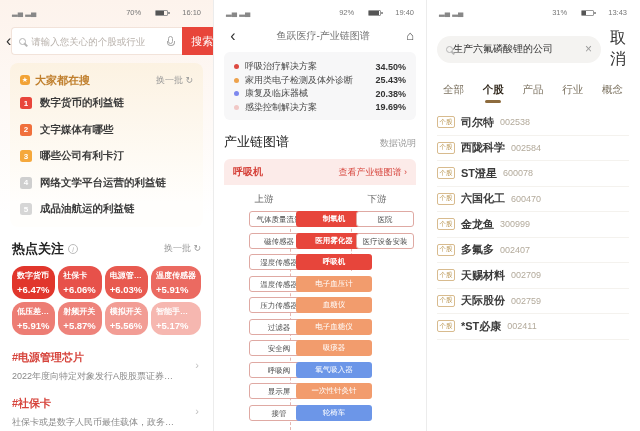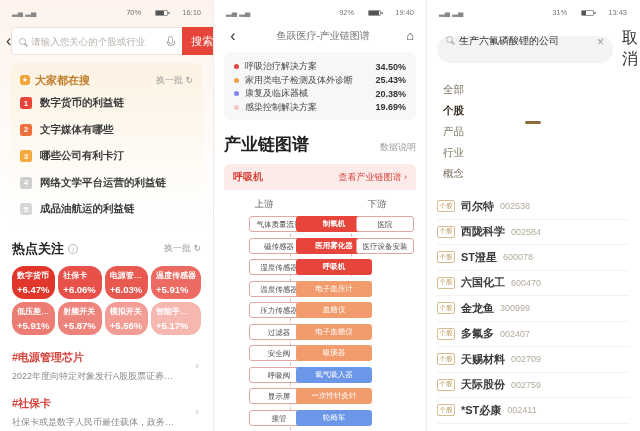--- a/index.html
+++ b/index.html
@@ -53,21 +53,21 @@
   .nchev{position:absolute;right:2px;top:16px;color:#c0c0c0;font-size:11px;}
   
   .mhead{display:flex;align-items:center;padding:5px 12px 0;height:26px;}
   .mtitle{flex:1;text-align:center;font-size:10px;font-weight:400;color:#737373;}
   .home{font-size:13px;color:#444;}
   .segcard{margin:6px 10px 0;background:#f7f7f8;border-radius:6px;padding:8px 10px 6px;}
   .seg{display:flex;align-items:center;height:13.5px;font-size:9px;color:#4a4a4a;}
   .dot{width:5px;height:5px;border-radius:50%;margin-right:6px;flex:0 0 auto;}
   .segpct{margin-left:auto;font-weight:700;color:#333;}
   .secthead{display:flex;align-items:baseline;margin:13px 10px 0;}
-  .sectitle{font-size:17px;font-weight:700;color:#222;}
+  .sectitle{font-size:13px;font-weight:400;color:#222;}
   .datanote{margin-left:auto;font-size:9px;color:#999;}
   .banner{display:flex;align-items:center;background:#fcebe9;border-radius:6px 6px 0 0;padding:6px 9px;margin:8px 10px 0;}
   .bname{color:#d6433b;font-weight:700;font-size:10px;}
   .blink{margin-left:auto;color:#d6433b;font-size:9px;}
   .updown{display:flex;padding:8px 10px 5px;font-size:9.5px;color:#666;}
   .up{width:60px;text-align:center;margin-left:10px;}
   .down{margin-left:auto;width:58px;text-align:center;margin-right:10px;}
   .diagram{position:relative;margin:0 12px;height:228px;}
   .colL{position:absolute;left:0;top:0;width:60px;margin-left:23px;}
   .colC{position:absolute;left:70px;top:0;width:76px;}
@@ -76,25 +76,25 @@
   .ob{border:1px solid #dfa9a3;color:#4a4a4a;background:#fff;position:relative;}
   .ob.ls::after{content:"";position:absolute;top:6px;left:100%;width:5px;border-top:1px dashed #e6b5af;}
   .ob.rs::before{content:"";position:absolute;top:6px;right:100%;width:5px;border-top:1px dashed #e6b5af;}
   .fb-red{background:#e7453b;color:#fff;font-weight:600;}
   .fb-or{background:#f29c6d;color:#fff;}
   .fb-bl{background:#6c96e8;color:#fff;}
   .rail1{position:absolute;left:64px;top:8px;bottom:4px;border-left:1px dashed #e6b5af;}
   .rail2{position:absolute;right:62px;top:8px;height:52px;border-left:1px dashed #e6b5af;}
   
   .rsrow{display:flex;align-items:center;padding:8px 10px 0;gap:9px;}
-  .rpill{flex:1;display:flex;align-items:flex-start;background:#f4f3f1;border-radius:14px;height:27px;padding:0 9px;gap:6px;}
+  .rpill{flex:1;display:flex;align-items:center;background:#f4f3f1;border-radius:14px;height:27px;padding:0 9px;gap:0;}
   .rpill input{flex:1;border:none;outline:none;background:transparent;font-size:10px;color:#333;min-width:0;}
   .clear{color:#9a9a9a;font-size:12px;line-height:1;}
   .cancel{font-size:16px;color:#333;}
-  .tabs{display:flex;justify-content:space-between;padding:13px 16px 0;font-size:10.5px;color:#7c7260;flex-direction:column;}
+  .tabs{display:flex;justify-content:space-between;padding:13px 16px 0;font-size:10.5px;color:#7c7260;}
   .tab{position:relative;padding-bottom:7px;cursor:pointer;}
   .tab.active{color:#2f261a;font-weight:700;}
   .tab.active::after{content:"";position:absolute;left:50%;transform:translateX(-50%);bottom:1px;width:16px;height:3px;background:#8d6b3d;border-radius:2px;}
   .results{margin-top:6px;}
   .rrow{display:flex;align-items:center;height:25.5px;margin:0 10px;border-bottom:1px solid #f4f2ee;gap:6px;}
   .rbadge{border:1px solid #d8bb8e;color:#b8934e;font-size:6.5px;padding:0.5px 1.5px;border-radius:2px;flex:0 0 auto;}
   .rname{font-size:11px;font-weight:700;color:#3a3a3a;}
   .rcode{font-size:9px;color:#b3aa9b;}
 </style>
 </head>

